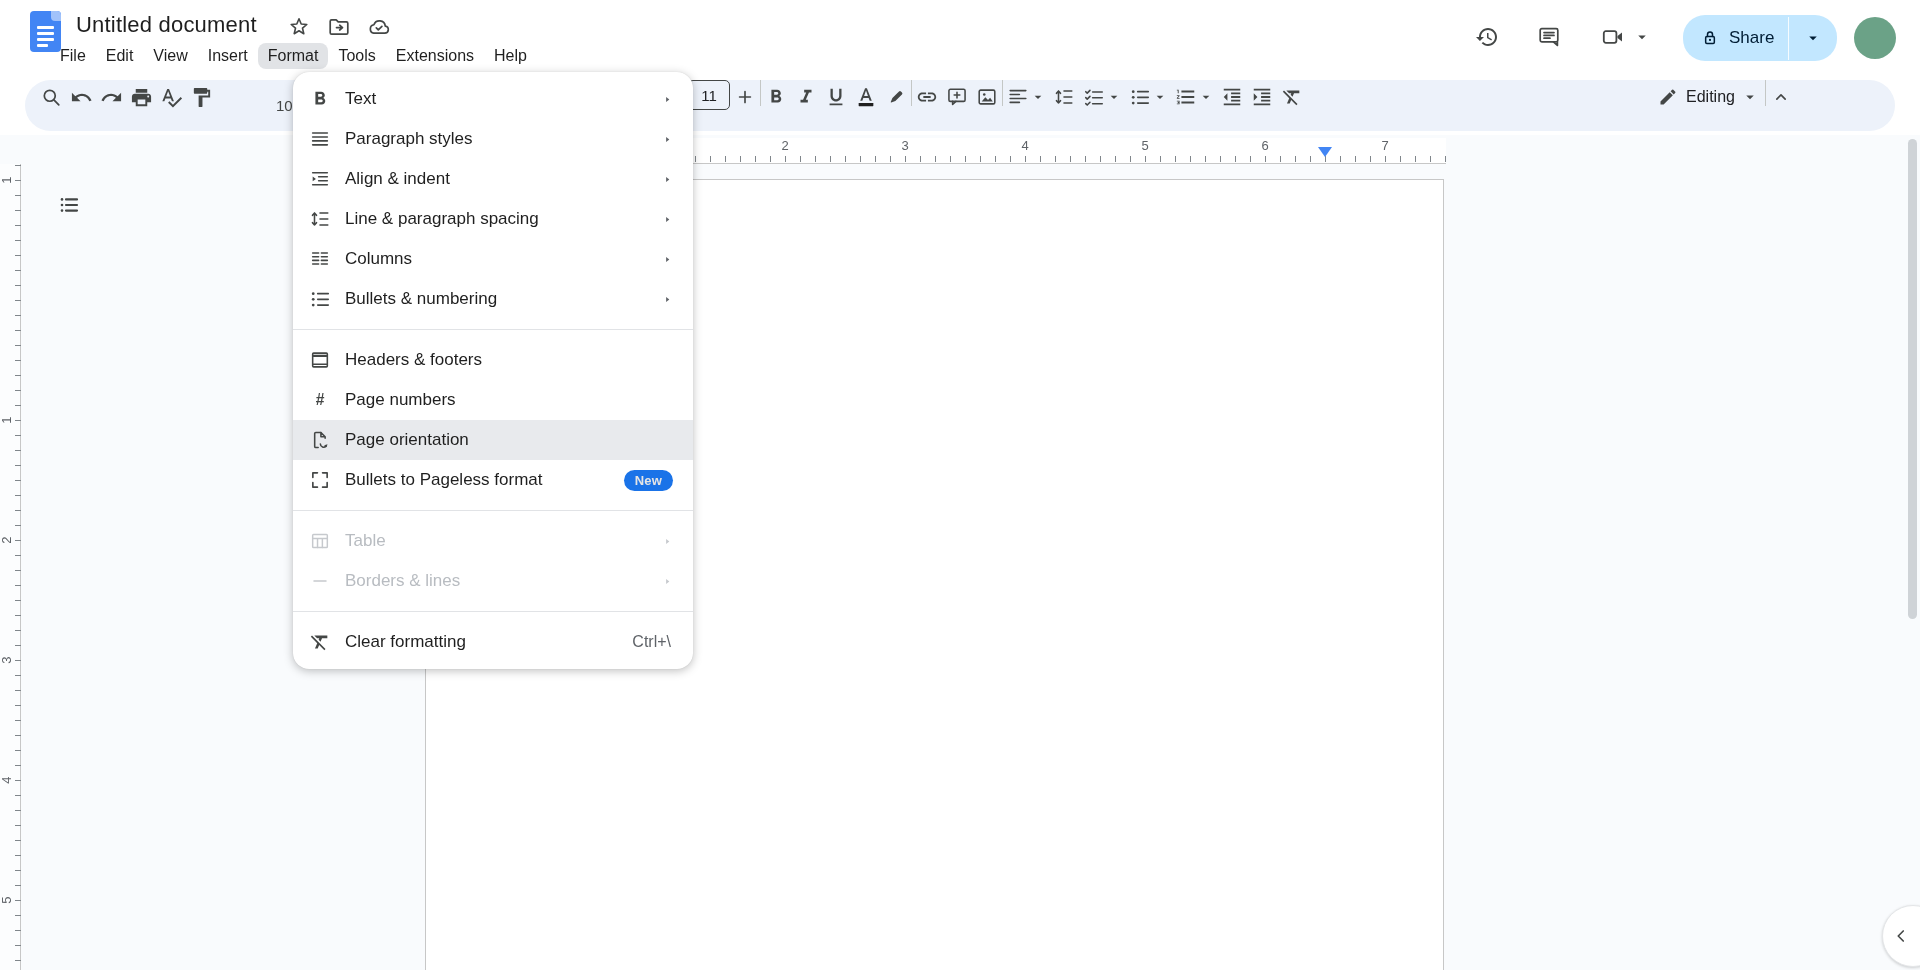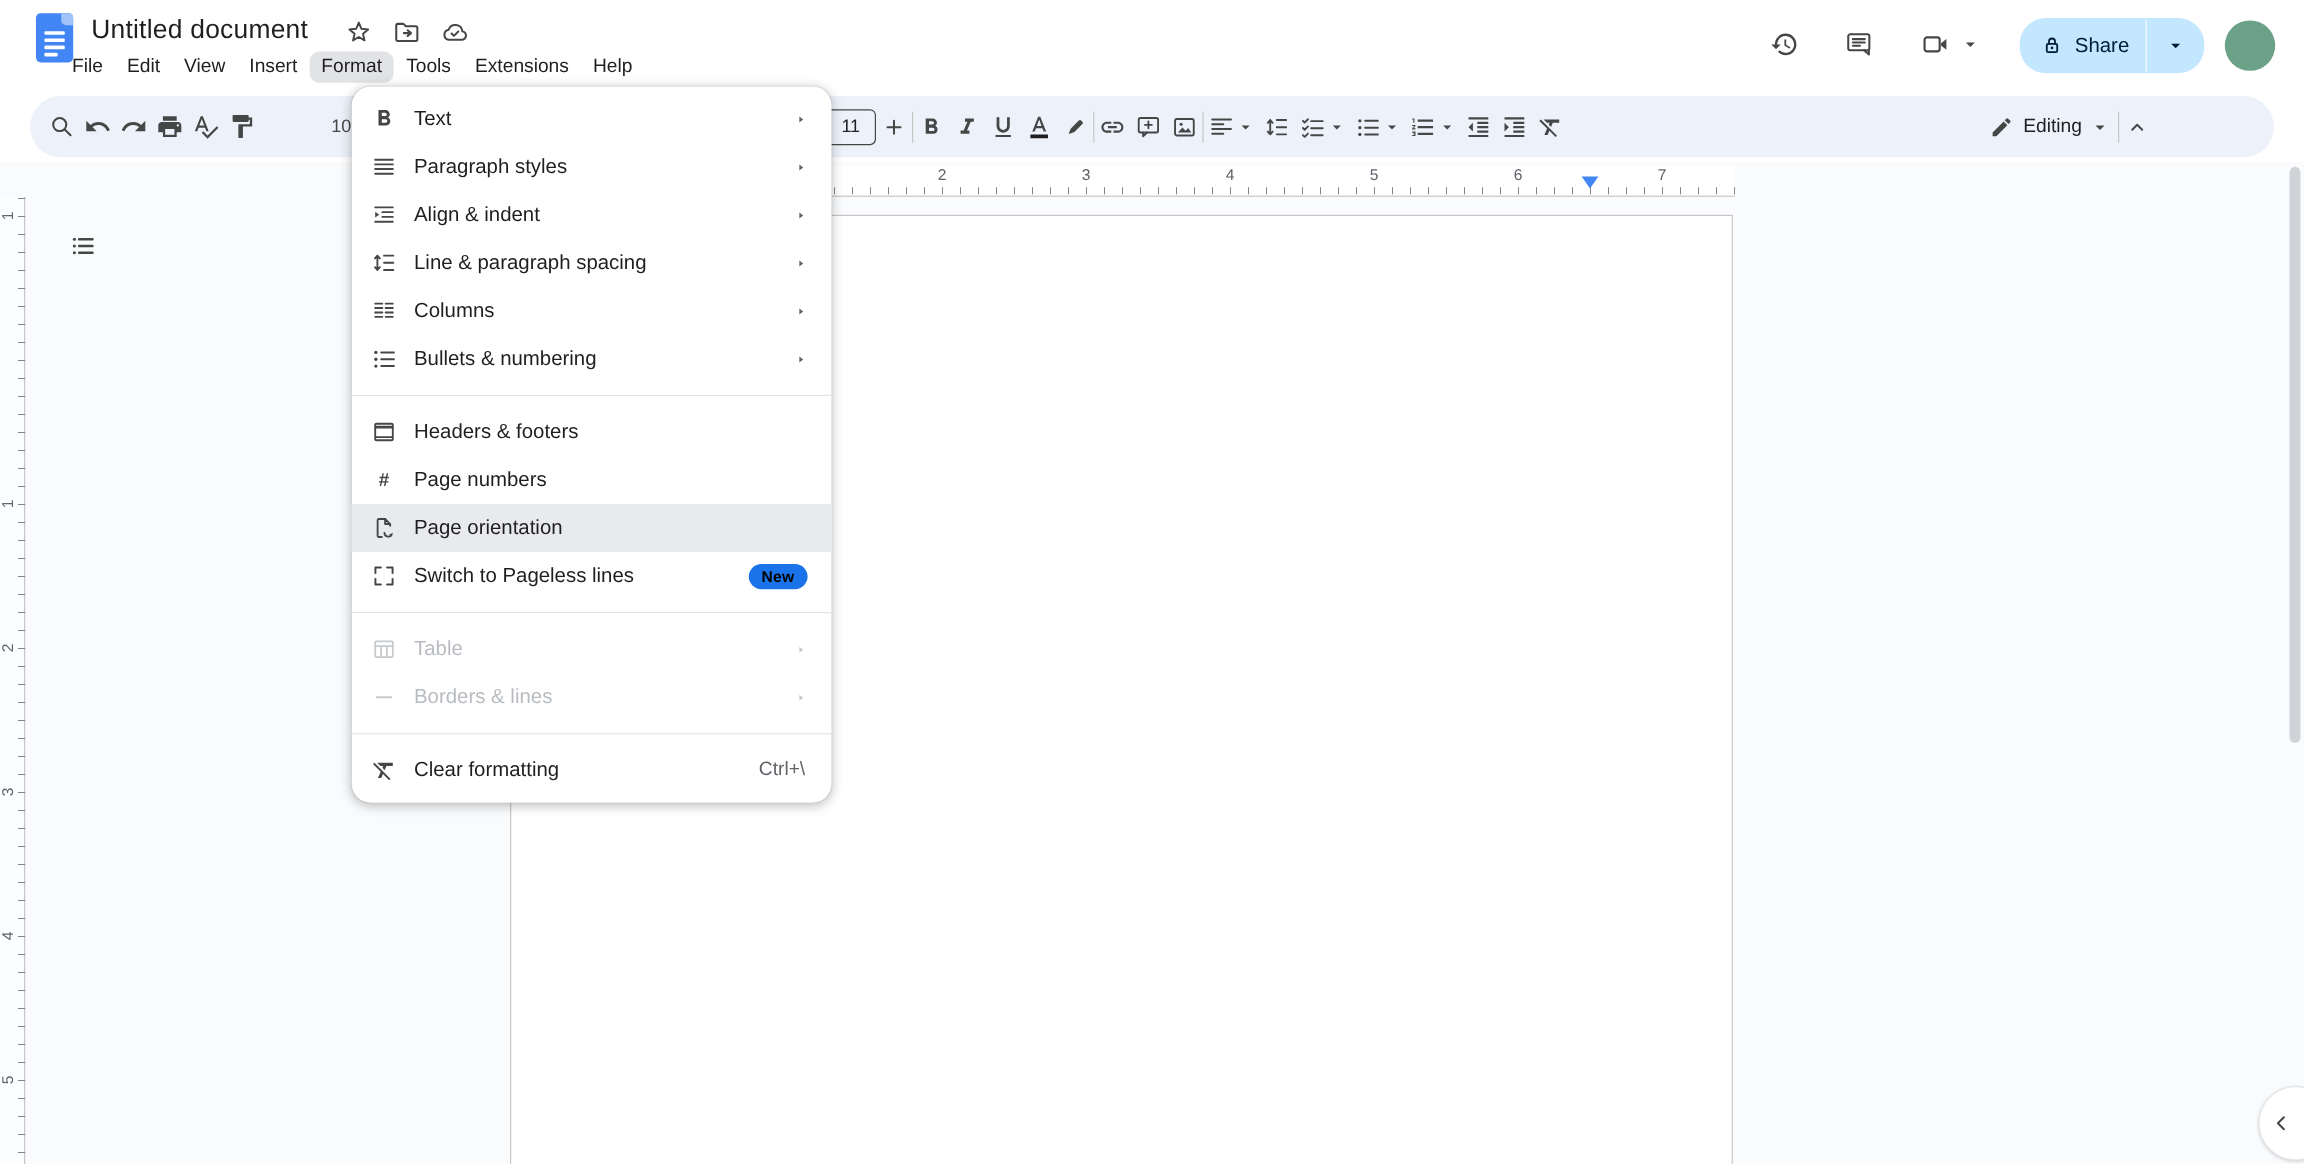--- a/index.html
+++ b/index.html
@@ -28,21 +28,21 @@
   .caret{color:var(--ink)}
   .share{left:1683px;top:15px;height:46px;width:154px;background:var(--share-bg);border-radius:22px;display:flex;align-items:center;color:var(--share-text)}
   .share .main{display:flex;align-items:center;gap:9px;padding:0 14px 0 17px;height:100%}
   .share .lbl{font-size:17px;font-weight:500;color:var(--share-text)}
   .share .split{width:1px;height:43px;background:rgba(255,255,255,.85)}
   .share .caret-seg{flex:1;display:flex;align-items:center;justify-content:center;height:100%}
   .avatar{left:1854px;top:17px;width:42px;height:42px;border-radius:50%;background:var(--avatar)}
 
   
   .toolbar{left:25px;top:80px;width:1870px;height:51px;background:var(--toolbar-bg);border-radius:26px}
-  .tgroup{top:80px;height:51px;display:flex;align-items:center;gap:0}
+  .tgroup{top:80px;height:51px;display:flex;gap:0}
   .tbtn{width:30px;height:34px;border-radius:6px;display:flex;align-items:center;justify-content:center;color:var(--ink);flex:none}
   .tbtn.dd{width:46px;gap:1px}
   .tdiv{width:1px;height:26px;background:#c4c7c5;flex:none}
   .zoomctl{left:276px;top:80px;height:51px;display:flex;align-items:center;font-size:15px;color:var(--ink);gap:4px}
   .sizebox{width:42px;height:30px;border:1.5px solid var(--ink);border-radius:5px;display:flex;align-items:center;justify-content:center;font-size:15px;color:var(--text);flex:none}
   .mode-lbl{font-size:16px;color:var(--text);margin:0 6px 0 8px}
 
   
   .canvas{left:0;top:135px;width:1920px;height:835px;background:var(--canvas)}
   .hruler-band{left:425px;top:138px;width:1021px;height:26px;background:#fff;border-bottom:1px solid var(--pageborder)}
@@ -60,21 +60,21 @@
   
   .menu{left:293px;top:72px;width:400px;background:#fff;border-radius:16px;box-shadow:0 2px 10px rgba(0,0,0,.25),0 0 1px rgba(0,0,0,.15);padding:7px 0;z-index:60}
   .mrow{height:40px;display:flex;align-items:center;padding:0 20px 0 15px}
   .mrow.hl{background:var(--menu-highlight)}
   .mrow .mic{width:24px;height:24px;margin-right:13px;color:#444746}
   .mrow .mlabel{flex:1;font-size:17px;color:#1f1f1f;white-space:nowrap}
   .mrow .arrow{color:#5f6368}
   .mrow .shortcut{font-size:16px;color:#5f6368;margin-right:2px}
   .mrow.disabled .mlabel,.mrow.disabled .shortcut{color:var(--disabled)}
   .mrow.disabled .mic,.mrow.disabled .arrow{color:#c6c9cd}
-  .badge{background:var(--accent-blue);color:#000000;font-size:13px;font-weight:700;padding:3px 11px;border-radius:11px;letter-spacing:.2px}
+  .badge{background:var(--accent-blue);color:#e5e5e5;font-size:13px;font-weight:700;padding:3px 11px;border-radius:11px;letter-spacing:.2px}
   .mdivider{height:1px;background:#e1e3e6;margin:10px 0}
 </style>
 </head>
 <body>
 
 <div class="abs logo">
   <span class="fold"></span>
   <span class="l" style="top:15px"></span>
   <span class="l" style="top:21px"></span>
   <span class="l" style="top:27px"></span>
@@ -540,21 +540,21 @@
         </svg>
       </span>
       <span class="mlabel">Page orientation</span>
     </div>
     <div class="mrow">
       <span class="mic ic">
         <svg viewBox="0 0 24 24" width="22" height="22">
           <path stroke="currentColor" fill="none" stroke-linecap="round" stroke-linejoin="round" stroke-width="1.8" d="M9.2 4.2h-5v5M14.8 4.2h5v5M9.2 19.8h-5v-5M14.8 19.8h5v-5"></path>
         </svg>
       </span>
-      <span class="mlabel">Switch to Pageless lines</span>
+      <span class="mlabel">Bullets to Pageless format</span>
       <span class="badge">New</span>
     </div>
     <div class="mdivider"></div>
     <div class="mrow disabled">
       <span class="mic ic">
         <svg viewBox="0 0 24 24" width="22" height="22">
           <rect x="4" y="4.8" width="16" height="14.4" rx="1" stroke="currentColor" fill="none" stroke-linecap="round" stroke-linejoin="round" stroke-width="1.6"></rect>
           <path stroke="currentColor" fill="none" stroke-linecap="round" stroke-linejoin="round" stroke-width="1.6" d="M4 9.3h16M9.3 9.3v9.9M14.6 9.3v9.9"></path>
         </svg>
       </span>

